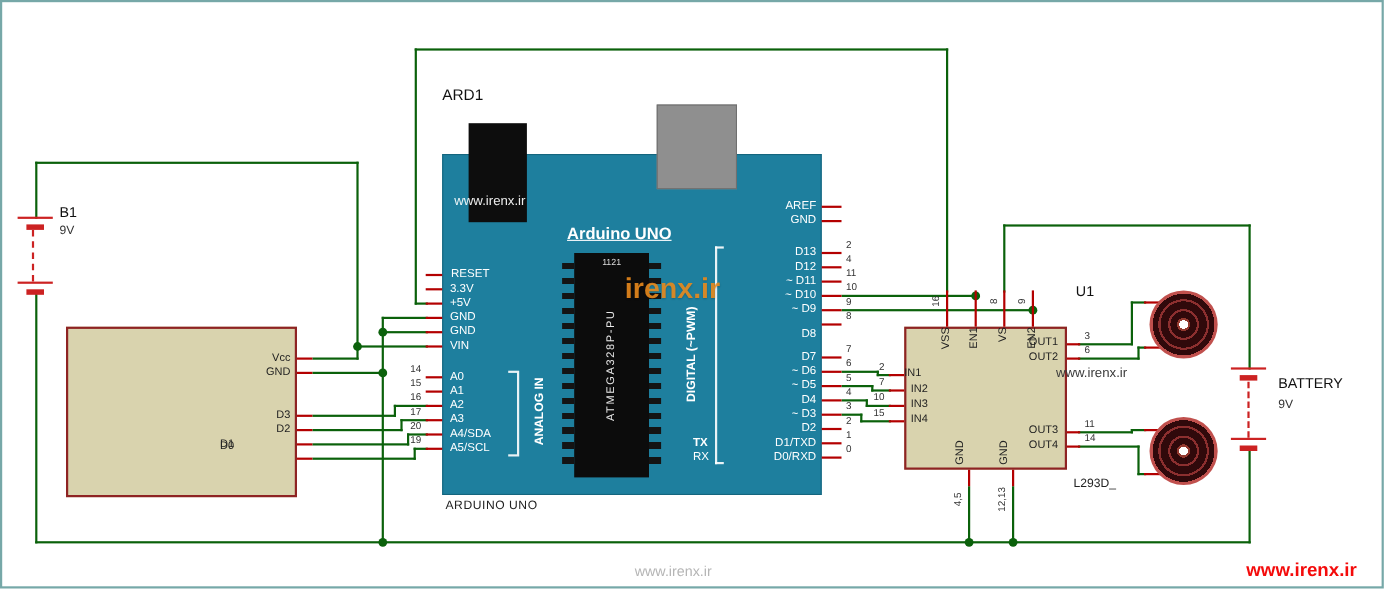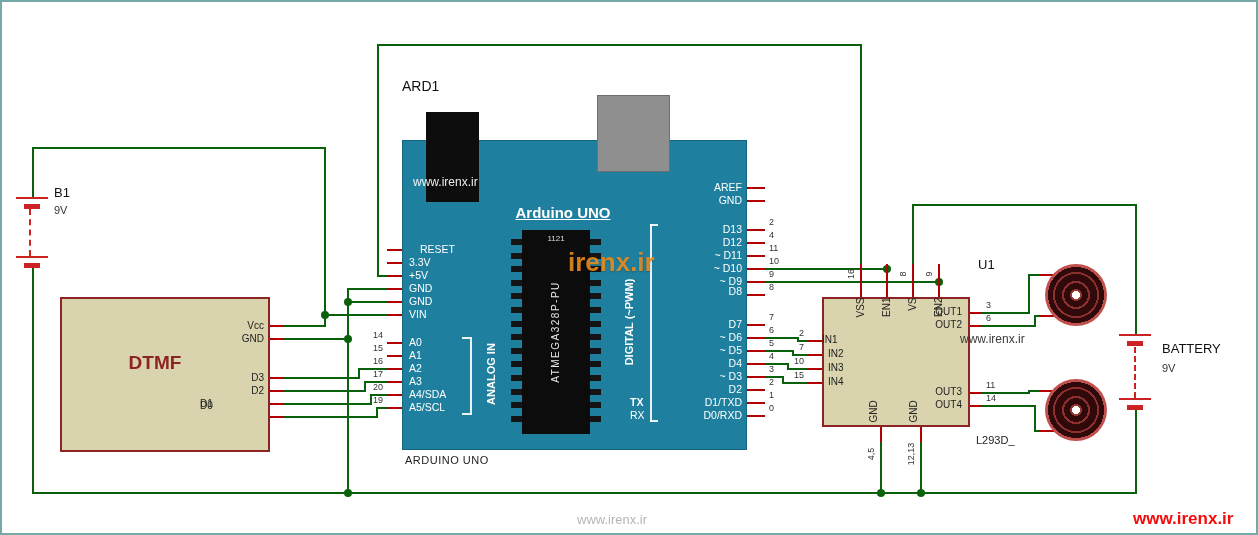--- a/index.html
+++ b/index.html
@@ -106,21 +106,20 @@
     <i class="bl" style="left:2px;top:2px;width:32px"></i>
     <i class="bt" style="left:10px;top:9px;width:16px"></i>
     <i class="dash" style="left:15px;top:14px;height:47px"></i>
     <i class="bl" style="left:2px;top:61px;width:32px"></i>
     <i class="bt" style="left:10px;top:68px;width:16px"></i>
   </div>
   <div class="t" style="left:52px;top:184px;font-size:13px;color:#111">B1</div>
   <div class="t" style="left:52px;top:202px;font-size:11px;color:#333">9V</div>
 
   <div class="comp" style="left:58px;top:295px;width:210px;height:155px"></div>
-  <div class="t" style="left:60px;top:350px;width:186px;text-align:center;font-size:19px;font-weight:bold;color:var(--component-border,#8e2323)">DTMF</div>
   <div class="t" style="left:198px;top:318px;width:64px;text-align:right">Vcc</div>
   <div class="t" style="left:198px;top:331px;width:64px;text-align:right">GND</div>
   <div class="t" style="left:198px;top:370px;width:64px;text-align:right">D3</div>
   <div class="t" style="left:198px;top:383px;width:64px;text-align:right">D2</div>
   <div class="t" style="left:198px;top:396px;width:64px;text-align:left">D1</div>
   <div class="t" style="left:198px;top:398px;width:64px;text-align:left">D0</div>
   <i class="sh" style="left:268px;top:323px;width:14px"></i>
   <i class="sh" style="left:268px;top:336px;width:14px"></i>
   <i class="sh" style="left:268px;top:375px;width:14px"></i>
   <i class="sh" style="left:268px;top:388px;width:14px"></i>
@@ -144,21 +143,21 @@
   <i class="wbr" style="left:468px;top:335px;width:2px;height:78px"></i>
   <i class="wbr" style="left:460px;top:335px;width:8px;height:2px"></i>
   <i class="wbr" style="left:460px;top:411px;width:8px;height:2px"></i>
   <div class="rot" style="left:527px;top:314px;width:200px;height:12px;text-align:center;font-size:11px;font-weight:bold;color:#fff">DIGITAL (~PWM)</div>
   <i class="wbr" style="left:648px;top:222px;width:2px;height:198px"></i>
   <i class="wbr" style="left:648px;top:222px;width:8px;height:2px"></i>
   <i class="wbr" style="left:648px;top:418px;width:8px;height:2px"></i>
   <div class="wlabel" style="left:628px;top:395px;font-weight:bold">TX</div>
   <div class="wlabel" style="left:628px;top:408px;font-weight:normal">RX</div>
 
-  <div class="wlabel" style="left:418px;top:242px">RESET</div>
+  <div class="wlabel" style="left:408px;top:242px">RESET</div>
   <div class="wlabel" style="left:407px;top:255px">3.3V</div>
   <div class="wlabel" style="left:407px;top:268px">+5V</div>
   <div class="wlabel" style="left:407px;top:281px">GND</div>
   <div class="wlabel" style="left:407px;top:294px">GND</div>
   <div class="wlabel" style="left:407px;top:307px">VIN</div>
   <i class="sh" style="left:385px;top:247px;width:15px"></i>
   <i class="sh" style="left:385px;top:260px;width:15px"></i>
   <i class="sh" style="left:385px;top:273px;width:15px"></i>
   <i class="sh" style="left:385px;top:286px;width:15px"></i>
   <i class="sh" style="left:385px;top:299px;width:15px"></i>
@@ -186,21 +185,21 @@
   <div class="rlabel" style="top:180px">AREF</div>
   <div class="rlabel" style="top:193px">GND</div>
   <i class="sh" style="left:745px;top:185px;width:18px"></i>
   <i class="sh" style="left:745px;top:198px;width:18px"></i>
 
   <div class="rlabel" style="top:222px">D13</div>
   <div class="rlabel" style="top:235px">D12</div>
   <div class="rlabel" style="top:248px">~ D11</div>
   <div class="rlabel" style="top:261px">~ D10</div>
   <div class="rlabel" style="top:274px">~ D9</div>
-  <div class="rlabel" style="top:284px">D8</div>
+  <div class="rlabel" style="top:296px">D8</div>
   <div class="rlabel" style="top:317px">D7</div>
   <div class="rlabel" style="top:330px">~ D6</div>
   <div class="rlabel" style="top:343px">~ D5</div>
   <div class="rlabel" style="top:356px">D4</div>
   <div class="rlabel" style="top:369px">~ D3</div>
   <div class="rlabel" style="top:382px">D2</div>
   <div class="rlabel" style="top:395px">D1/TXD</div>
   <div class="rlabel" style="top:408px">D0/RXD</div>
 
   <div class="num" style="left:767px;top:216px">2</div>

